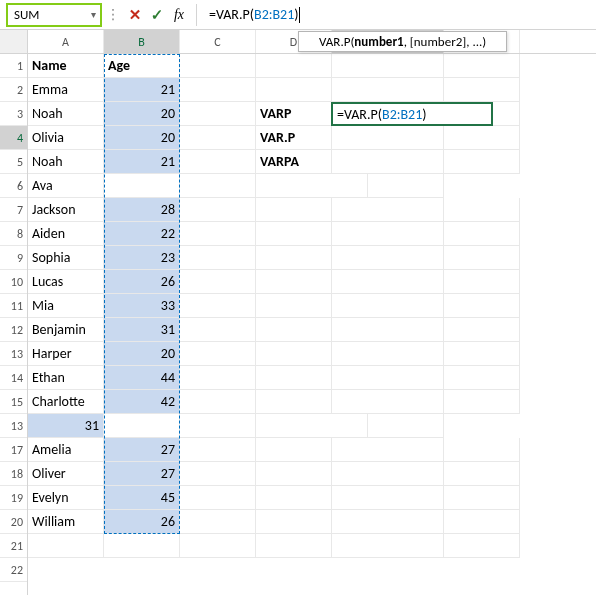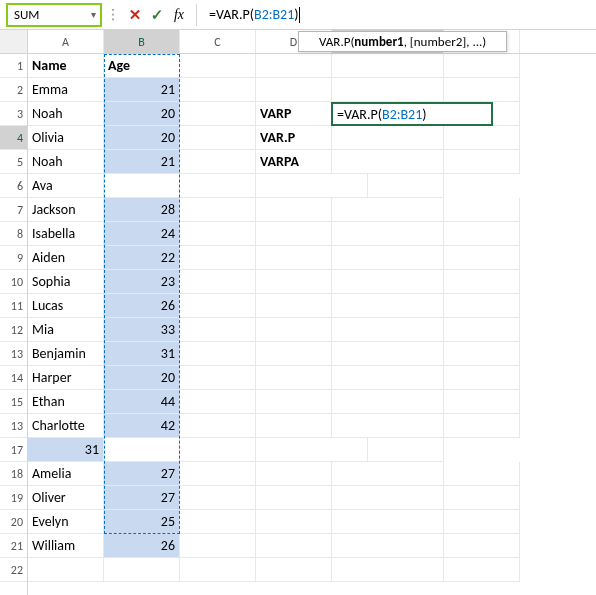--- a/index.html
+++ b/index.html
@@ -295,28 +295,20 @@
         </div>
         <div class="row">
           <div class="cell colA">Jackson</div>
           <div class="cell colB selB right">28</div>
           <div class="cell colC"></div>
           <div class="cell colD"></div>
           <div class="cell colE"></div>
           <div class="cell colF"></div>
         </div>
         <div class="row">
-          <div class="cell colA">Isabella</div>
-          <div class="cell colB selB right">24</div>
-          <div class="cell colC"></div>
-          <div class="cell colD"></div>
-          <div class="cell colE"></div>
-          <div class="cell colF"></div>
-        </div>
-        <div class="row">
           <div class="cell colA">Aiden</div>
           <div class="cell colB selB right">22</div>
           <div class="cell colC"></div>
           <div class="cell colD"></div>
           <div class="cell colE"></div>
           <div class="cell colF"></div>
         </div>
         <div class="row">
           <div class="cell colA">Sophia</div>
           <div class="cell colB selB right">23</div>
@@ -391,21 +383,21 @@
         <div class="row">
           <div class="cell colA">Oliver</div>
           <div class="cell colB selB right">27</div>
           <div class="cell colC"></div>
           <div class="cell colD"></div>
           <div class="cell colE"></div>
           <div class="cell colF"></div>
         </div>
         <div class="row">
           <div class="cell colA">Evelyn</div>
-          <div class="cell colB selB right">25</div>
+          <div class="cell colB selB right">45</div>
           <div class="cell colC"></div>
           <div class="cell colD"></div>
           <div class="cell colE"></div>
           <div class="cell colF"></div>
         </div>
         <div class="row">
           <div class="cell colA">William</div>
           <div class="cell colB selB right">26</div>
           <div class="cell colC"></div>
           <div class="cell colD"></div>

